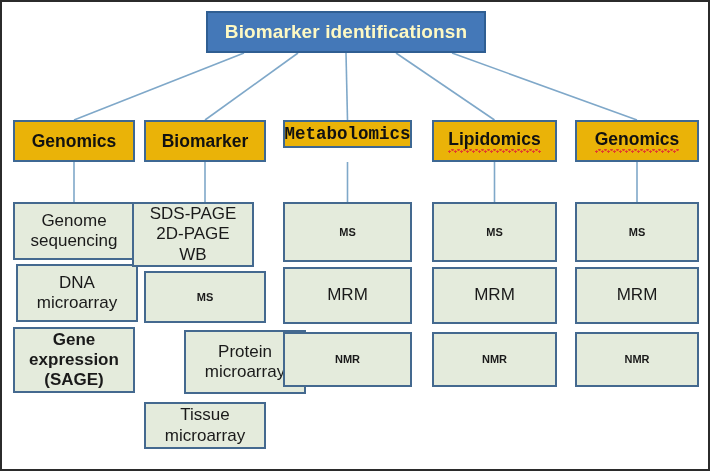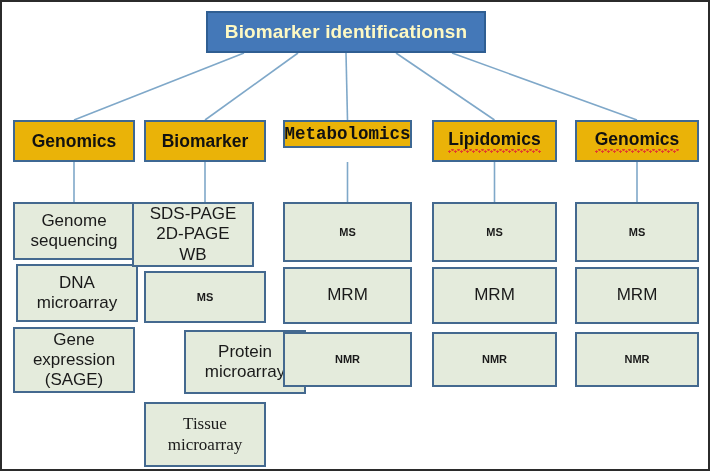--- a/index.html
+++ b/index.html
@@ -102,36 +102,36 @@
       </div>
       <div class="node category" style="left: 11px; top: 118px; width: 122px; height: 42px;">
         <span class="lines">Genomics</span>
       </div>
       <div class="node method" style="left: 11px; top: 200px; width: 122px; height: 58px;">
         <span class="lines">Genome<br>sequencing</span>
       </div>
       <div class="node method" style="left: 14px; top: 262px; width: 122px; height: 58px;">
         <span class="lines">DNA<br>microarray</span>
       </div>
-      <div class="node method" style="left: 11px; top: 325px; width: 122px; height: 66px;">
+      <div class="node method" style="left: 11px; top: 325px; width: 122px; height: 66px; font-weight: bold;">
         <span class="lines">Gene<br>expression<br>(SAGE)</span>
       </div>
       <div class="node category" style="left: 142px; top: 118px; width: 122px; height: 42px;">
         <span class="lines">Biomarker</span>
       </div>
       <div class="node method" style="left: 130px; top: 200px; width: 122px; height: 65px;">
         <span class="lines">SDS-PAGE<br>2D-PAGE<br>WB</span>
       </div>
       <div class="node method bold" style="left: 142px; top: 269px; width: 122px; height: 52px;">
         <span class="lines">MS</span>
       </div>
       <div class="node method" style="left: 142px; top: 328px; width: 122px; height: 64px; margin-left: 40px;">
         <span class="lines">Protein<br>microarray</span>
       </div>
-      <div class="node method" style="left: 142px; top: 400px; width: 122px; height: 65px; font-family: Liberation Serif, serif;">
+      <div class="node method" style="left: 142px; top: 400px; width: 122px; height: 47px;">
         <span class="lines">Tissue<br>microarray</span>
       </div>
       <div class="node category" style="left: 281px; top: 118px; width: 129px; height: 28px; font-family: Liberation Mono, monospace;">
         <span class="lines">Metabolomics</span>
       </div>
       <div class="node method bold" style="left: 281px; top: 200px; width: 129px; height: 60px;">
         <span class="lines">MS</span>
       </div>
       <div class="node method" style="left: 281px; top: 265px; width: 129px; height: 57px;">
         <span class="lines">MRM</span>

